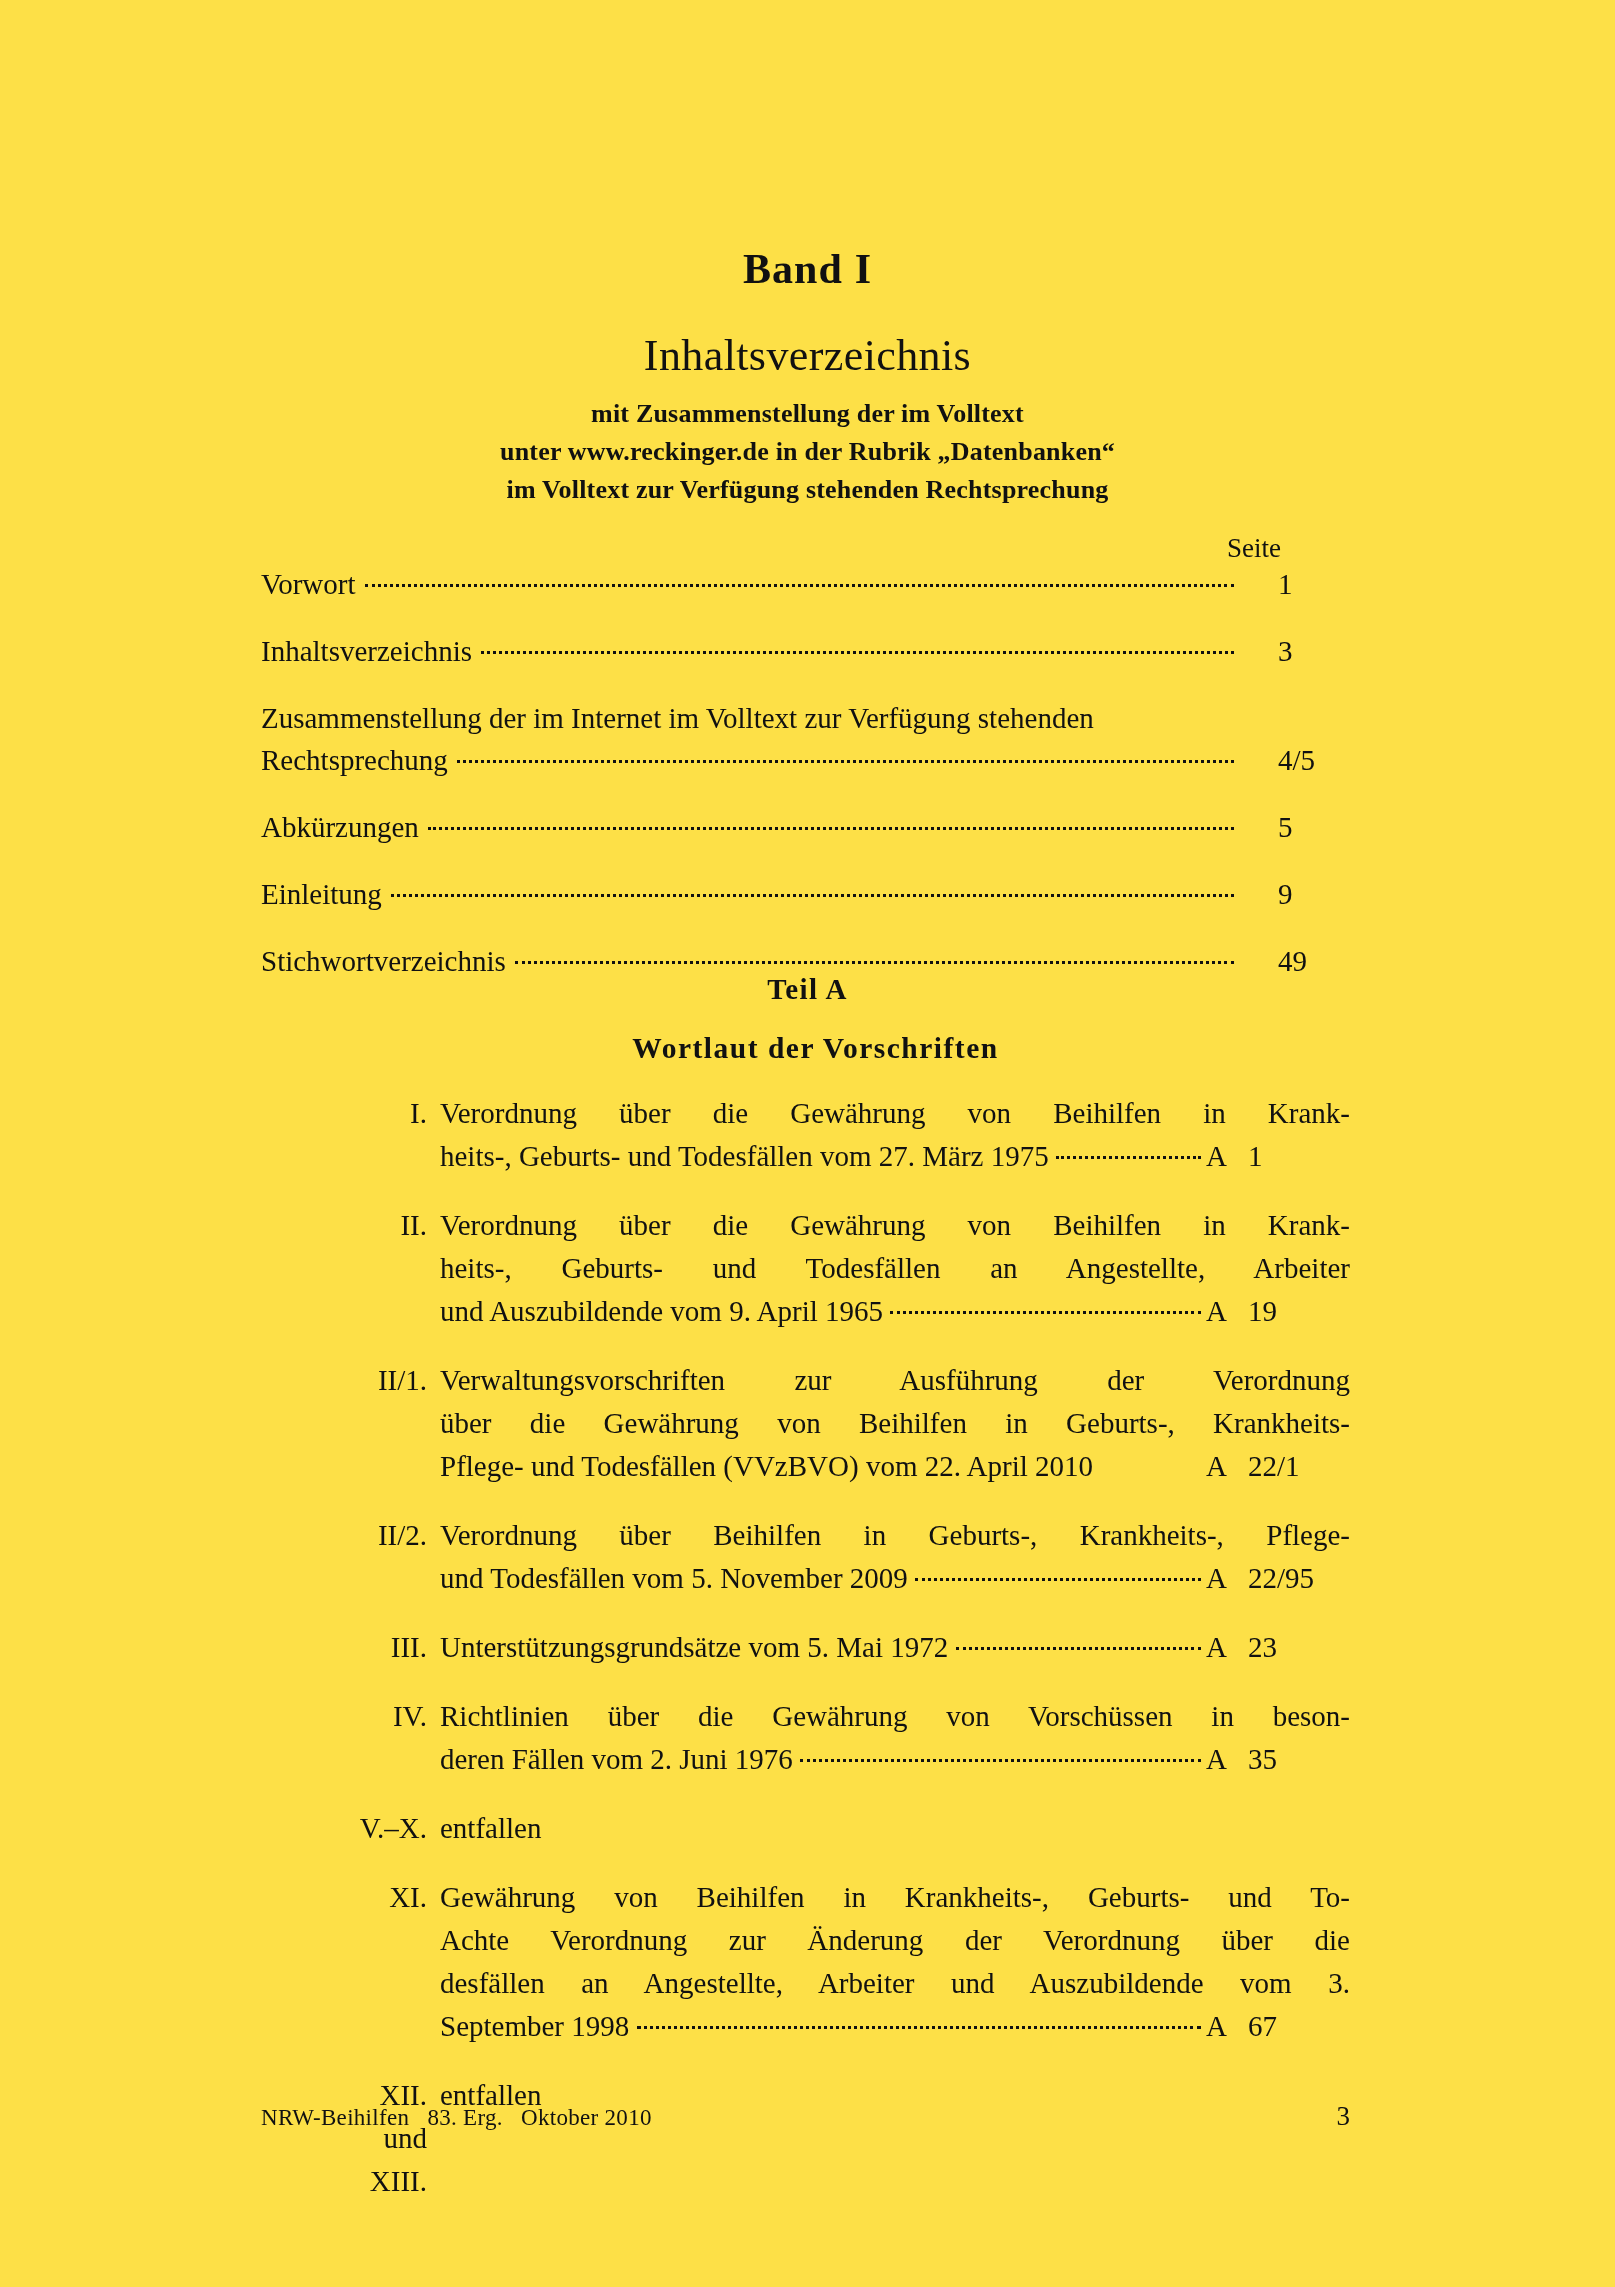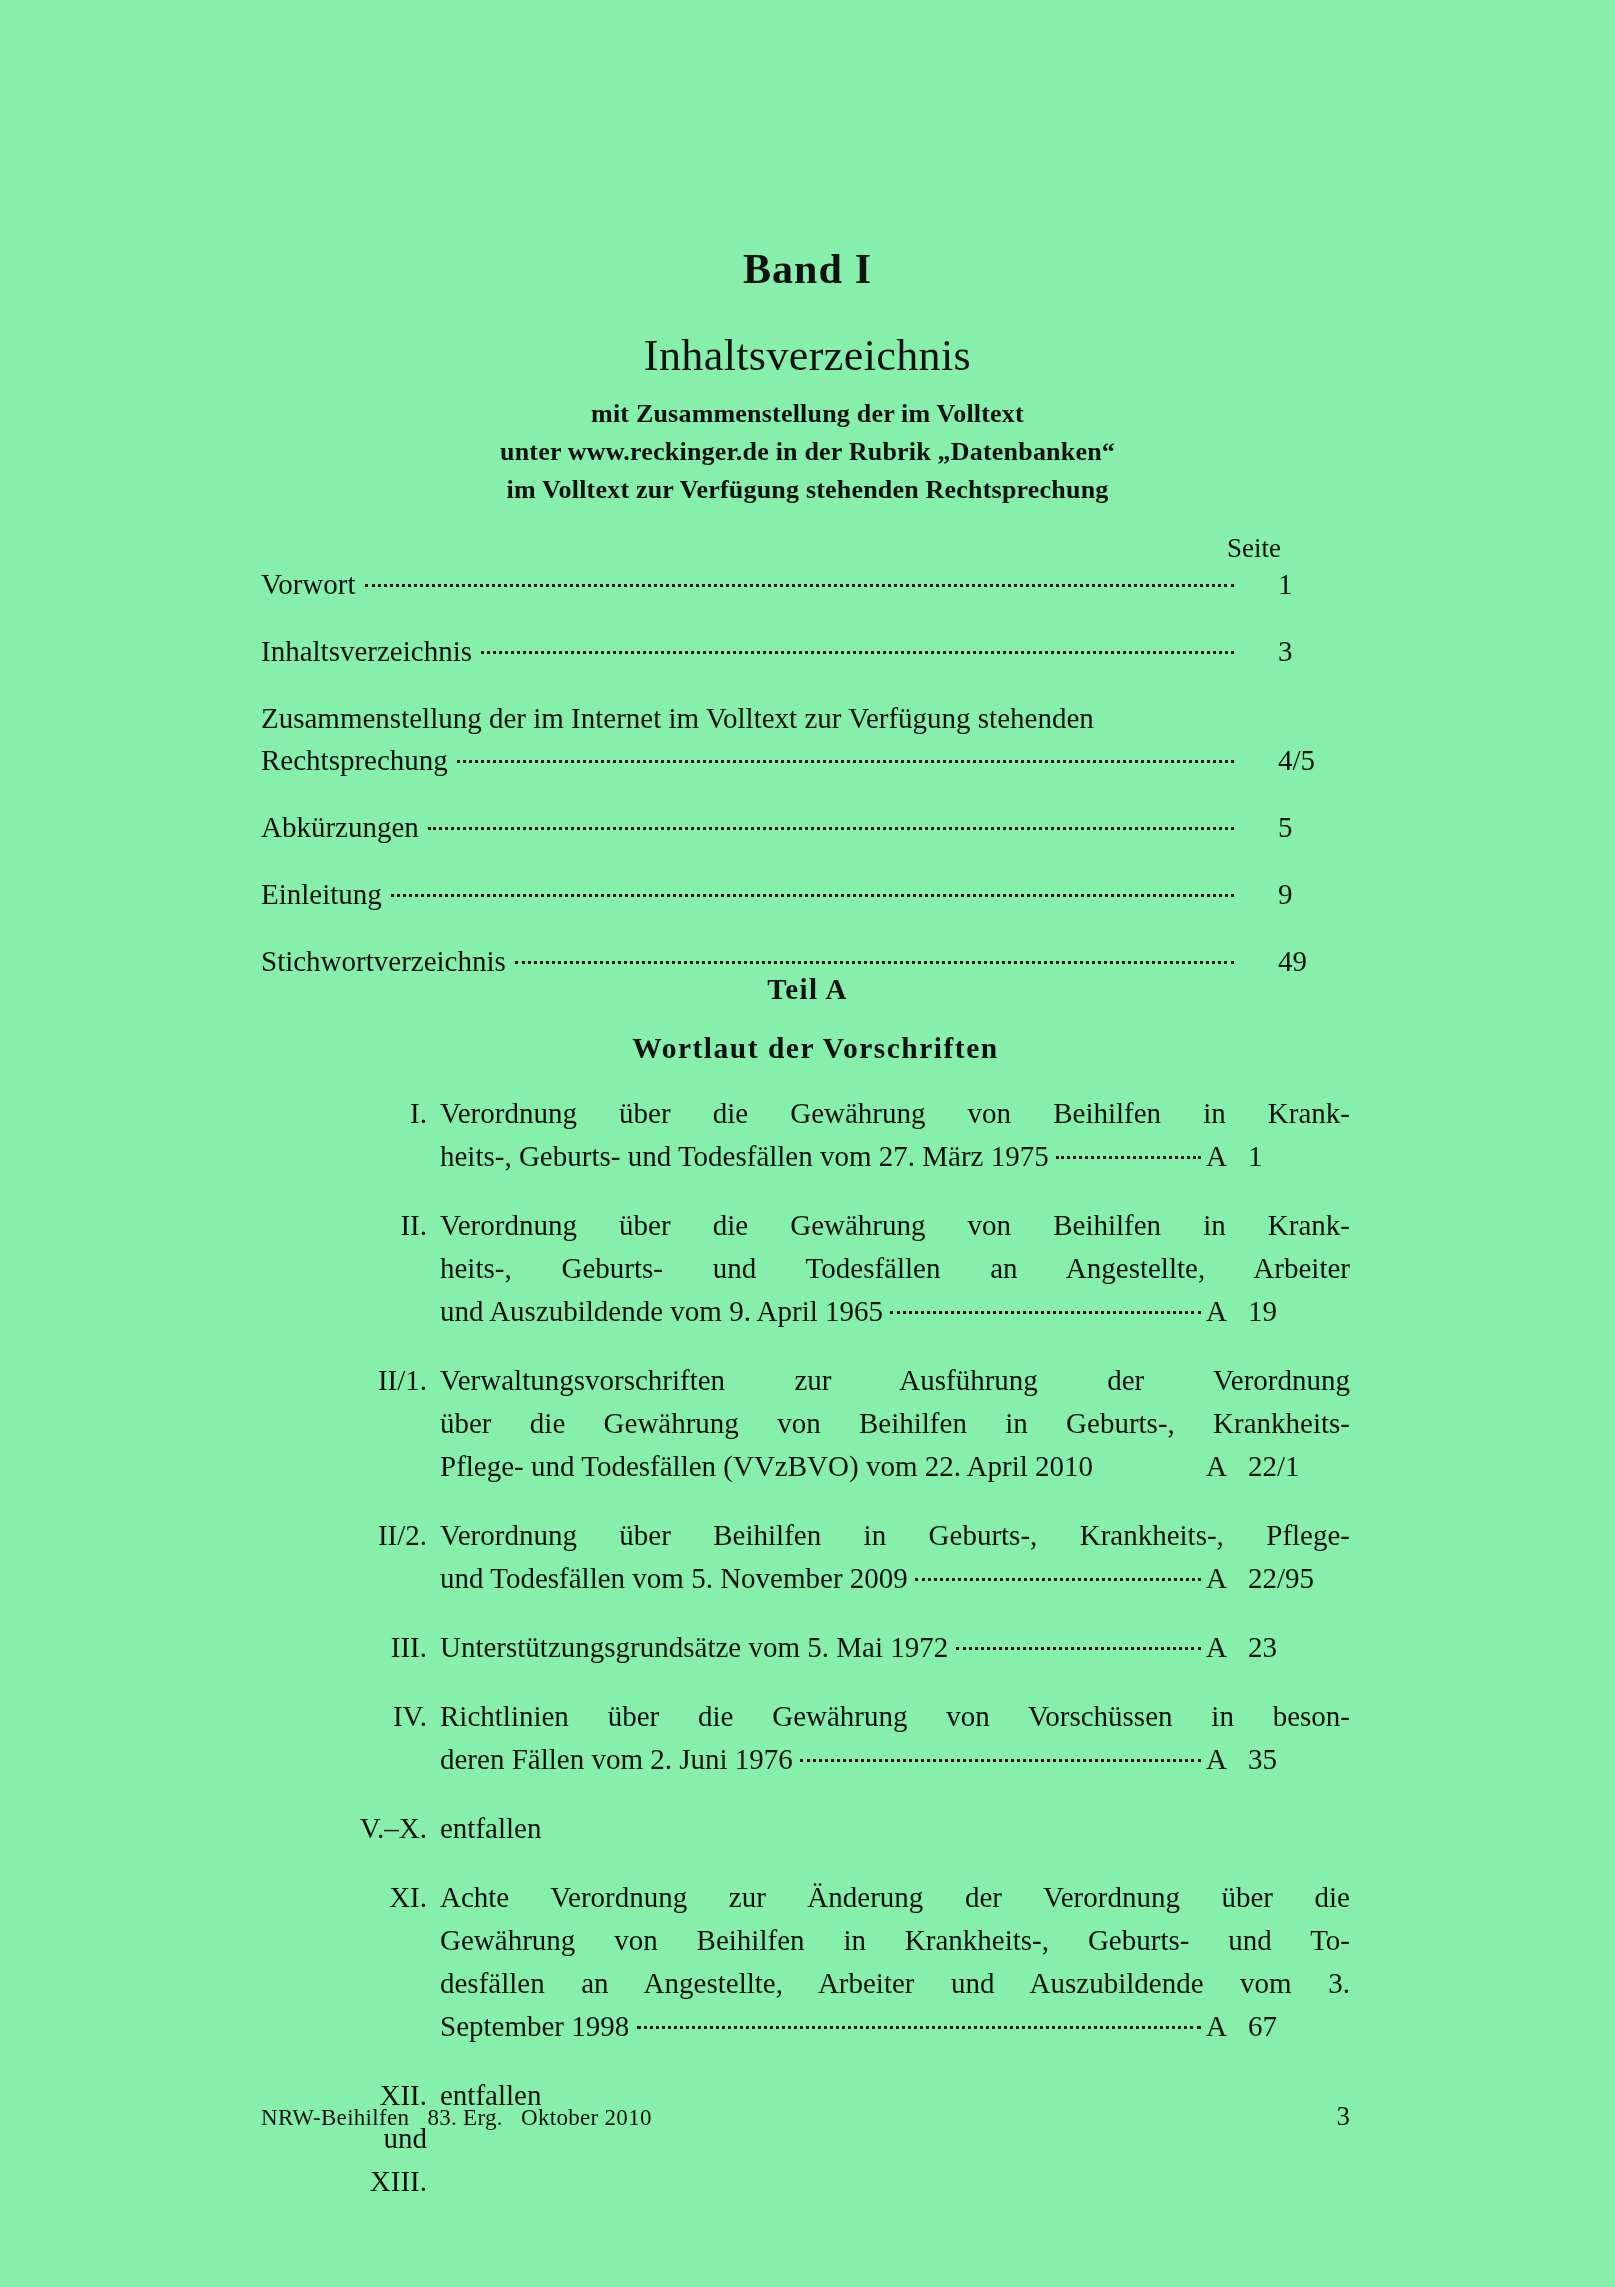--- a/index.html
+++ b/index.html
@@ -5,21 +5,21 @@
 <style>
   html, body {
     margin: 0;
     padding: 0;
     background: #ffffff;
   }
   .page {
     position: relative;
     width: 1615px;
     height: 2288px;
-    background: #86efac;
+    background: #fde047;
     font-family: "Liberation Serif", "DejaVu Serif", serif;
     color: #111111;
     box-sizing: border-box;
     overflow: hidden;
   }
 
   
   .band-title {
     position: absolute;
     top: 245px;
@@ -361,22 +361,22 @@
       </div>
       <div class="sec-item">
         <div class="sec-num">V.–X.</div>
         <div class="sec-body">
           <div class="sec-plain">entfallen</div>
         </div>
       </div>
       <div class="sec-item">
         <div class="sec-num">XI.</div>
         <div class="sec-body">
+          <div class="sec-line justified">Gewährung von Beihilfen in Krankheits-, Geburts- und To-</div>
           <div class="sec-line justified">Achte Verordnung zur Änderung der Verordnung über die</div>
-          <div class="sec-line justified">Gewährung von Beihilfen in Krankheits-, Geburts- und To-</div>
           <div class="sec-line justified">desfällen an Angestellte, Arbeiter und Auszubildende vom 3.</div>
           <div class="sec-line">
             <span class="sec-text">September  1998</span>
             <span class="sec-leader"></span>
             <span class="sec-a">A</span>
             <span class="sec-page">67</span>
           </div>
         </div>
       </div>
       <div class="sec-item">

